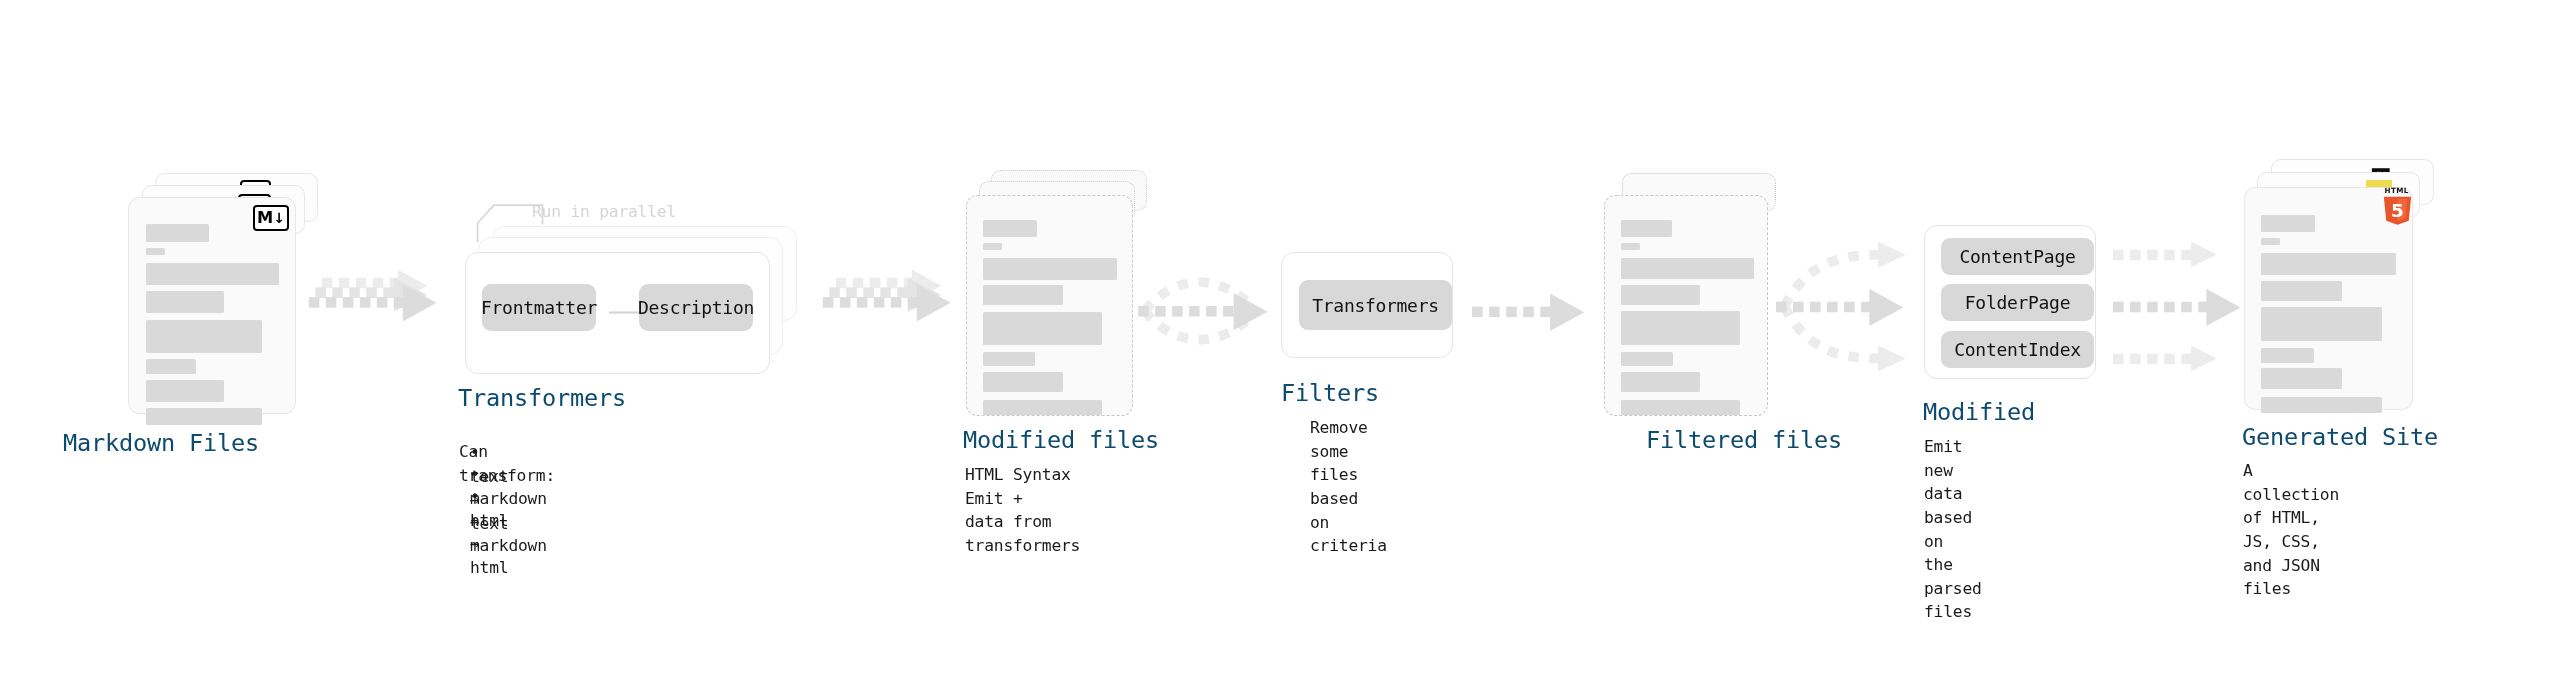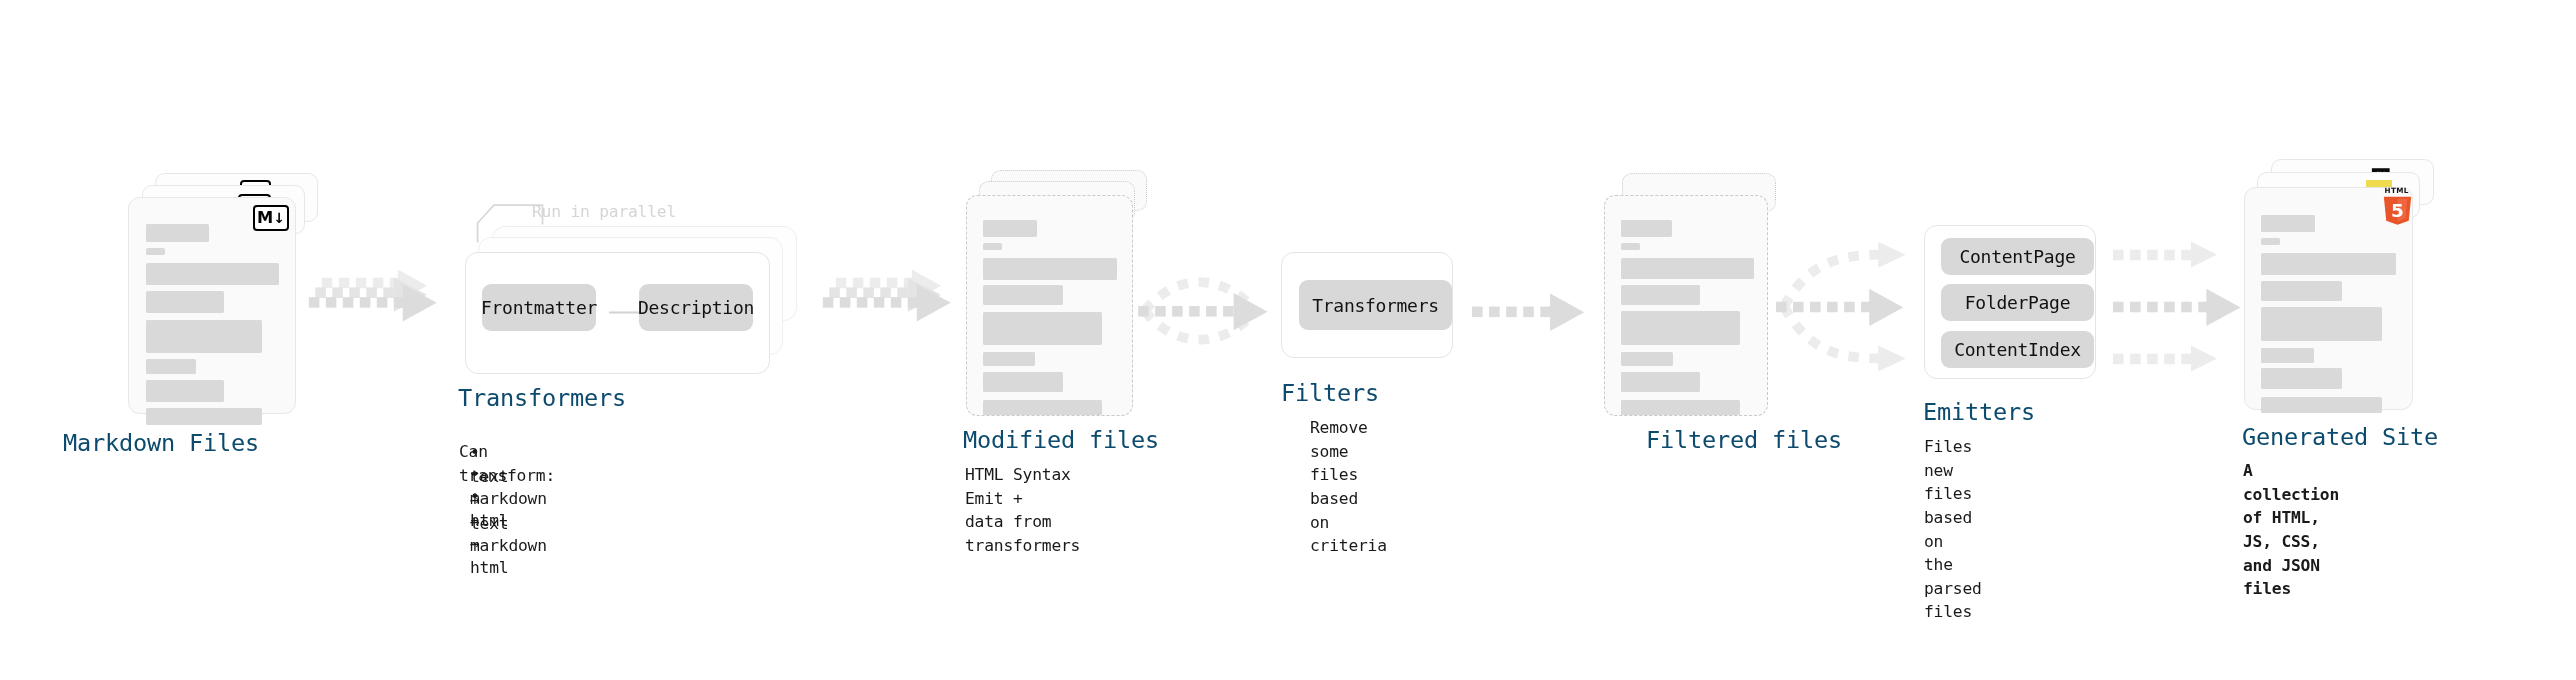--- a/index.html
+++ b/index.html
@@ -282,22 +282,22 @@
     </g>
   </svg>
 
   <div class="node">
     <div class="pbox" style="left:1924px;top:225px;width:172px;height:154px;"></div>
 
     <div class="pill" style="left:1941px;top:238px;width:153px;height:37px;">ContentPage</div>
     <div class="pill" style="left:1941px;top:284px;width:153px;height:37px;">FolderPage</div>
     <div class="pill" style="left:1941px;top:331px;width:153px;height:37px;">ContentIndex</div>
 
-    <span class="caption" style="position:absolute;left:1923px;top:398px;">Emitters</span>
-    <span class="subcap" style="position:absolute;left:1924px;top:435px;">Files new files based on
+    <span class="caption" style="position:absolute;left:1923px;top:398px;">Modified</span>
+    <span class="subcap" style="position:absolute;left:1924px;top:435px;">Emit new data based on
 the parsed files</span>
   </div>
 
   <svg class="node" style="left:2113px;top:240px;" width="134" height="134" viewBox="0 0 165 165">
 
     <g fill="#ececec">
       <rect x="0" y="12" width="13" height="13"></rect>
         <rect x="21" y="12" width="13" height="13"></rect>
       <rect x="42" y="12" width="13" height="13"></rect>
         <rect x="63" y="12" width="13" height="13"></rect>
@@ -349,18 +349,18 @@
     </div>
 
     <svg class="node h5" style="left:2379px;top:185px;" width="37" height="41" viewBox="0 0 46 50">
       <text x="22" y="10" font-size="9" fill="#111" text-anchor="middle" font-family="DejaVu Sans, sans-serif" font-weight="bold" letter-spacing="0.5">HTML</text>
       <path d="M6 14 L40 14 L37 44 L23 49 L9 44 Z" fill="#e8552a"></path>
       <path d="M23 17 L35 17 L33 41 L23 45 Z" fill="#f0663f"></path>
       <text x="23" y="39" font-size="23" fill="#ffffff" text-anchor="middle" font-family="DejaVu Sans, sans-serif" font-weight="bold">5</text>
     </svg>
 
     <span class="caption" style="position:absolute;left:2242px;top:423px;text-align:center;">Generated Site</span>
-    <span class="subcap" style="position:absolute;left:2243px;top:459px;font-weight:bold;">A collection of HTML,
+    <span class="subcap" style="position:absolute;left:2243px;top:459px;">A collection of HTML,
 JS, CSS, and JSON files</span>
   </div>
 
 </div>
 
 
 </body></html>

